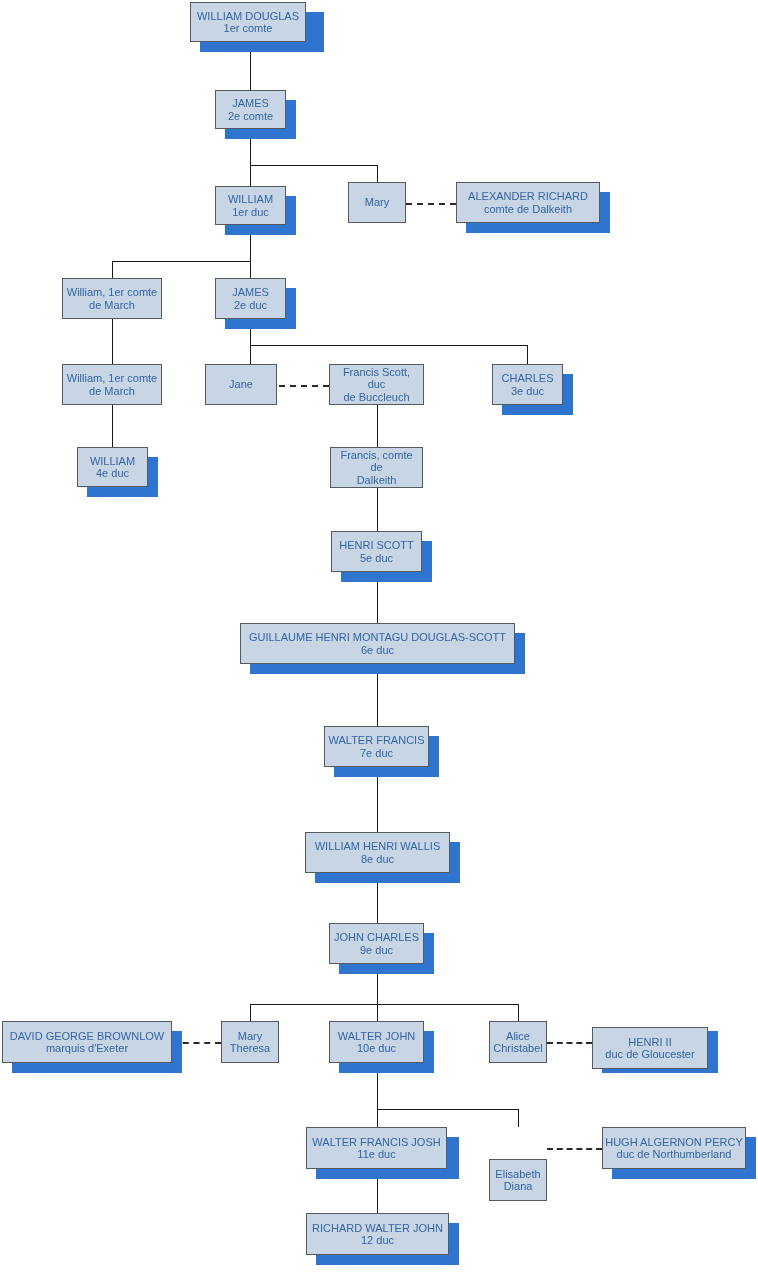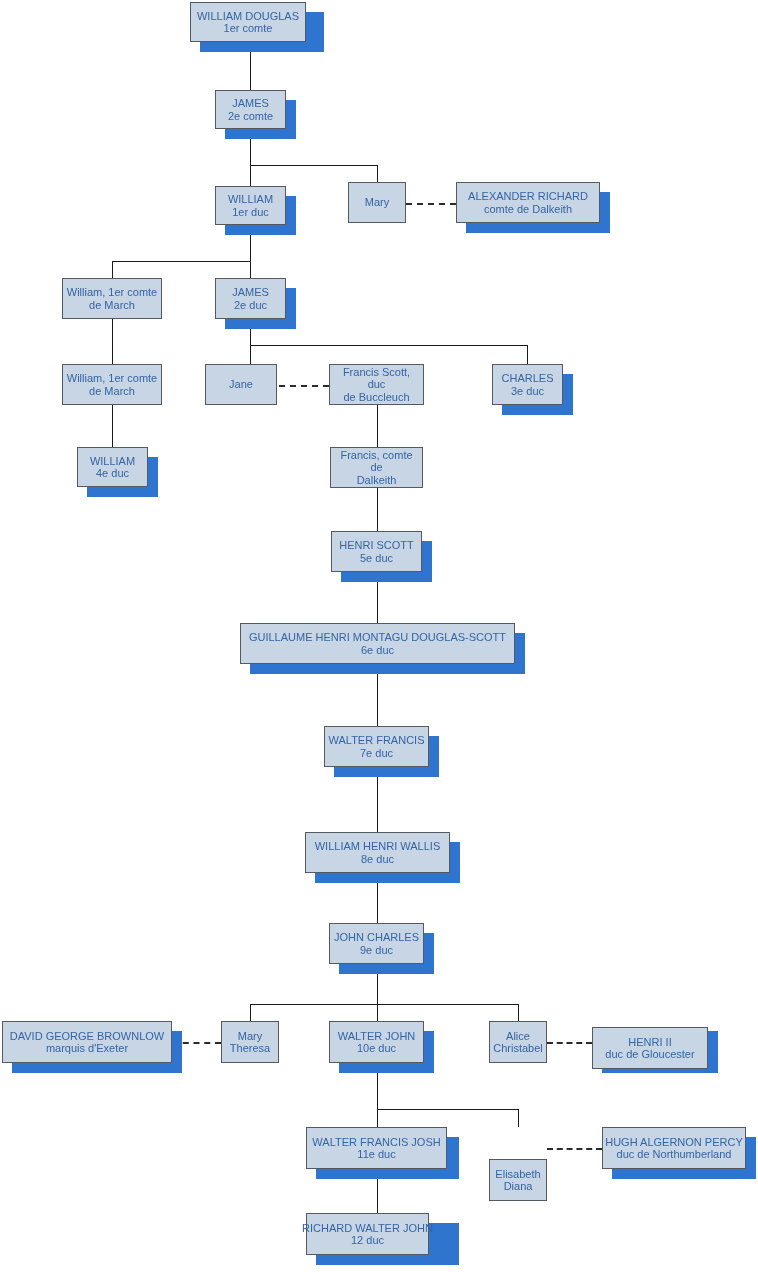--- a/index.html
+++ b/index.html
@@ -217,18 +217,18 @@
       <div class="node" style="left: 489px; top: 1127px; width: 58px; height: 42px; margin-top: 32px;">
         <span class="l1">Elisabeth</span>
         <span class="l2">Diana</span>
       </div>
       <div class="shadow" style="left: 612px; top: 1137px; width: 144px; height: 42px;"></div>
       <div class="node" style="left: 602px; top: 1127px; width: 144px; height: 42px;">
         <span class="l1">HUGH ALGERNON PERCY</span>
         <span class="l2">duc de Northumberland</span>
       </div>
       <div class="shadow" style="left: 316px; top: 1223px; width: 143px; height: 42px;"></div>
-      <div class="node" style="left: 306px; top: 1213px; width: 123px; height: 42px;">
+      <div class="node" style="left: 306px; top: 1213px; width: 143px; height: 42px;">
         <span class="l1">RICHARD WALTER JOHN</span>
         <span class="l2">12 duc</span>
       </div>
     </div>
 </div>
 
 </body></html>

